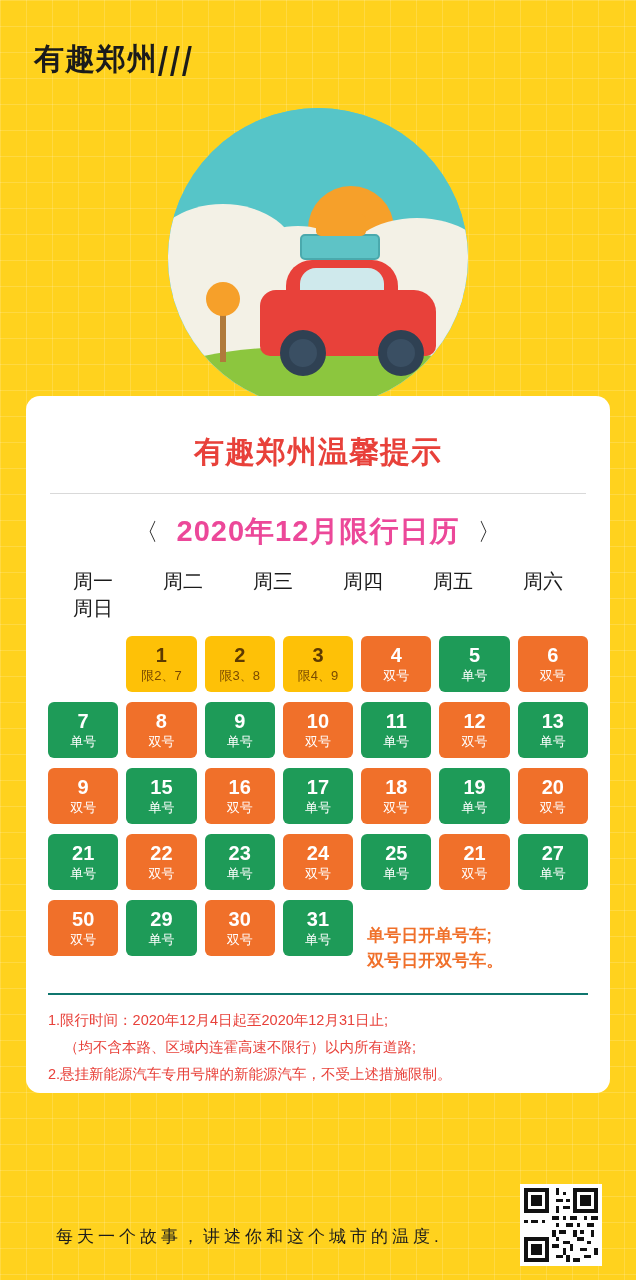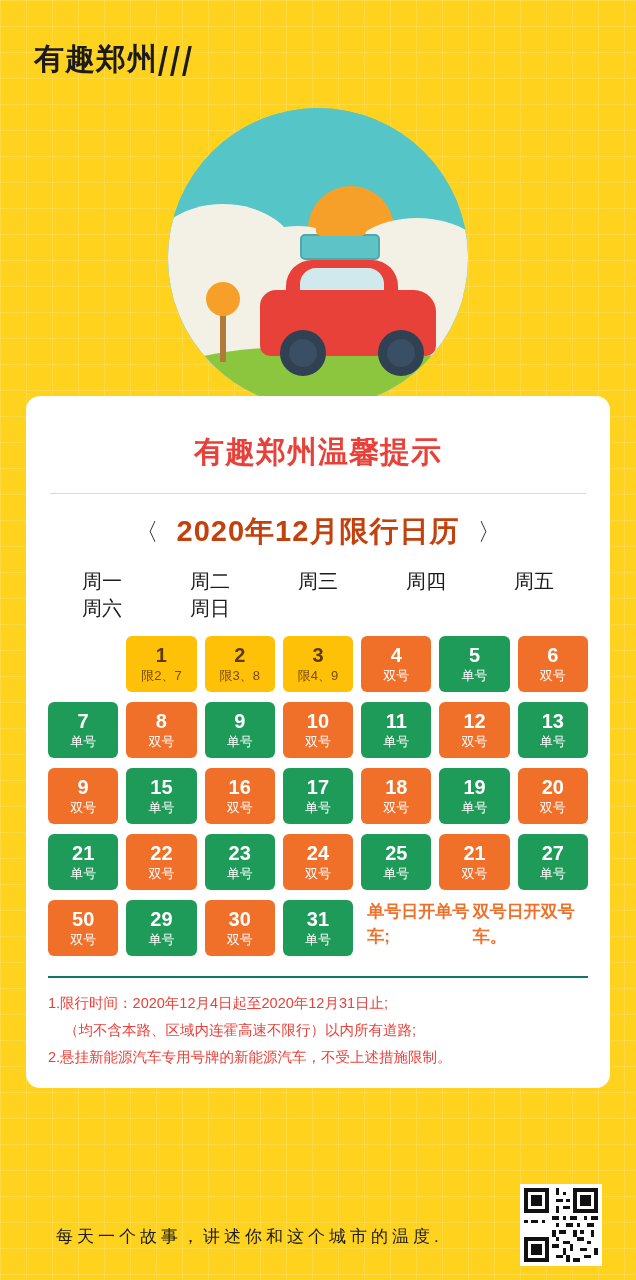--- a/index.html
+++ b/index.html
@@ -110,21 +110,21 @@
     border-radius: 50%; background: #f6a02a;
   }
 
   
   .card {
     position: absolute;
     left: 26px; right: 26px;
     top: 396px;
     background: #ffffff;
     border-radius: 14px;
-    padding: 22px 22px 18px 22px;
+    padding: 22px 22px 5px 22px;
   }
   .card-title {
     text-align: center;
     color: #e8413a;
     font-size: 30px;
     font-weight: bold;
     letter-spacing: 1px;
     padding: 14px 0 20px 0;
   }
   .divider { height: 1px; background: #d9d9d9; margin: 0 2px; }
@@ -133,26 +133,26 @@
     display: flex;
     align-items: center;
     justify-content: center;
     gap: 18px;
     padding: 18px 0 16px 0;
   }
   .month-row .arrow {
     color: #2b2b2b; font-size: 24px; line-height: 1;
   }
   .month-label {
-    font-size: 29px; font-weight: bold; color: #c2410c; letter-spacing: 1px;
+    font-size: 29px; font-weight: bold; color: #ec4899; letter-spacing: 1px;
   }
 
   .weekdays {
     display: grid;
-    grid-template-columns: repeat(5, 1fr);
+    grid-template-columns: repeat(6, 1fr);
     text-align: center;
     font-size: 20px;
     color: #1b1b1b;
     padding-bottom: 14px;
   }
 
   .calendar {
     display: grid;
     grid-template-columns: repeat(7, 1fr);
     gap: 10px 8px;
@@ -171,28 +171,29 @@
   .cell .d { font-size: 20px; font-weight: bold; }
   .cell .t { font-size: 13px; margin-top: 2px; }
   .c-yellow { background: #fec107; color: #7a4a00; }
   .c-yellow .d { color: #5d3a00; }
   .c-orange { background: #f0702a; color: #ffffff; }
   .c-green  { background: #1e9b58; color: #ffffff; }
 
   .note-inline {
     grid-column: span 3;
     display: flex;
-    flex-direction: row;
+    flex-direction: column;
     justify-content: center;
     align-items: flex-start;
     color: #f0702a;
     font-size: 17px;
     font-weight: bold;
     line-height: 1.45;
     padding-left: 6px;
+    margin-top: 24px;
   }
 
   .rules {
     border-top: 2px solid #0f766e;
     margin-top: 14px;
     padding-top: 12px;
     color: #e8413a;
     font-size: 14.5px;
     line-height: 1.85;
   }

